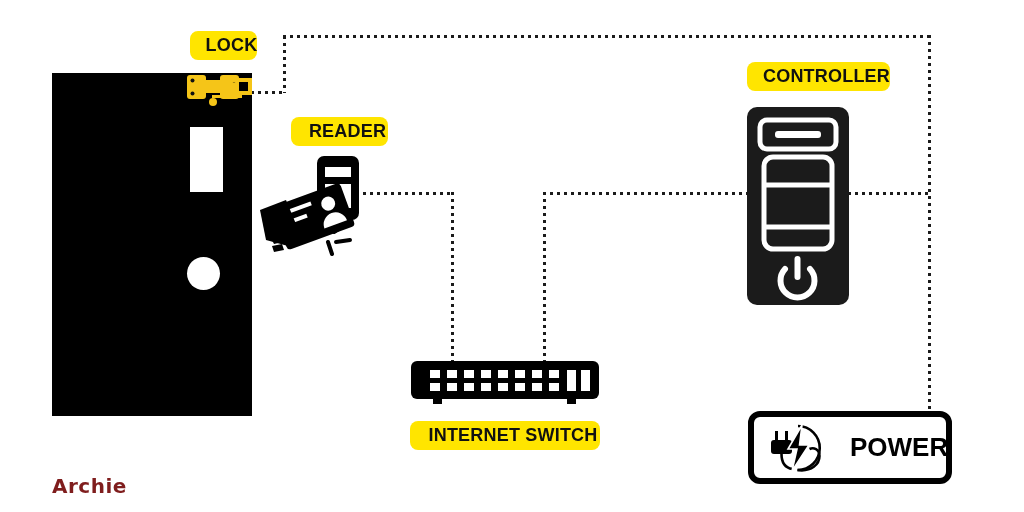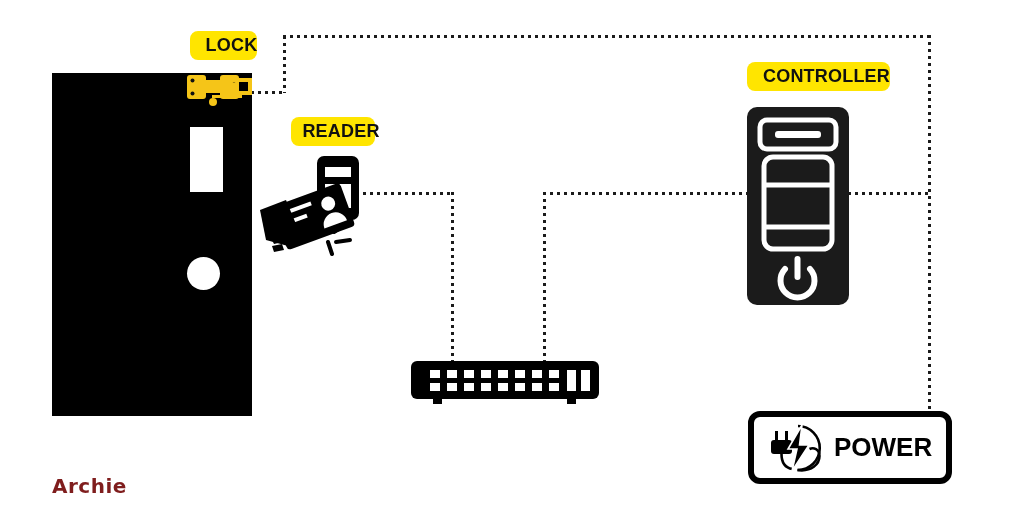--- a/index.html
+++ b/index.html
@@ -126,21 +126,21 @@
 
       <rect x="36" y="4" width="30" height="4" fill="#F5C518"></rect>
       <rect x="36" y="17" width="30" height="4" fill="#F5C518"></rect>
       <rect x="62" y="4" width="4" height="17" fill="#F5C518"></rect>
 
       <rect x="26" y="21" width="30" height="3" fill="#F5C518"></rect>
       <circle cx="27" cy="28" r="4" fill="#F5C518"></circle>
     </svg>
   </div>
 
-  <div class="badge" style="left:291px; top:117px; width:84px; height:29px; border-radius:8px; font-size:18px;justify-content:center;">
+  <div class="badge" style="left:291px; top:117px; width:97px; height:29px; border-radius:8px; font-size:18px;justify-content:center;">
     <span>READER</span>
   </div>
   <div class="node" style="left:258px; top:152px; width:104px; height:108px;">
     <svg width="104" height="108" viewBox="0 0 104 108">
 
       <rect x="59" y="4" width="42" height="64" rx="7" fill="#000"></rect>
       <rect x="67" y="15" width="26" height="10" fill="#fff"></rect>
       <rect x="67" y="32" width="26" height="24" fill="#fff"></rect>
       <rect x="64" y="29" width="32" height="3" fill="#000"></rect>
 
@@ -210,22 +210,25 @@
           <rect x="138" y="22" width="10" height="8"></rect>
 
         <rect x="156" y="9" width="9" height="21"></rect>
         <rect x="170" y="9" width="9" height="21"></rect>
       </g>
 
       <rect x="22" y="38" width="9" height="5" fill="#000"></rect>
       <rect x="156" y="38" width="9" height="5" fill="#000"></rect>
     </svg>
   </div>
-
-  <div id="power-supply-box" style="left:748px; top:411px; width:204px; height:73px;">
+  <div class="badge" style="left:410px; top:421px; width:190px; height:29px; border-radius:8px; font-size:18px;">
+    <span>INTERNET SWITCH</span>
+  </div>
+
+  <div id="power-supply-box" style="left:748px; top:411px; width:204px; height:73px;gap:16px;">
     <div style="margin-left:14px; width:56px; height:52px; flex:none;">
       <svg width="56" height="52" viewBox="0 0 56 52">
 
         <path d="M30 4 a22 22 0 1 1 -0.5 44" fill="none" stroke="#000" stroke-width="2.6"></path>
         <path d="M29.5 48 c14 2 22 -6 22 -14 c0 -7 -6 -9 -10 -7" fill="none" stroke="#000" stroke-width="2.6"></path>
 
         <rect x="7" y="9" width="3" height="9" fill="#000"></rect>
         <rect x="17" y="9" width="3" height="9" fill="#000"></rect>
 
         <rect x="3" y="18" width="21" height="14" rx="3" fill="#000"></rect>

